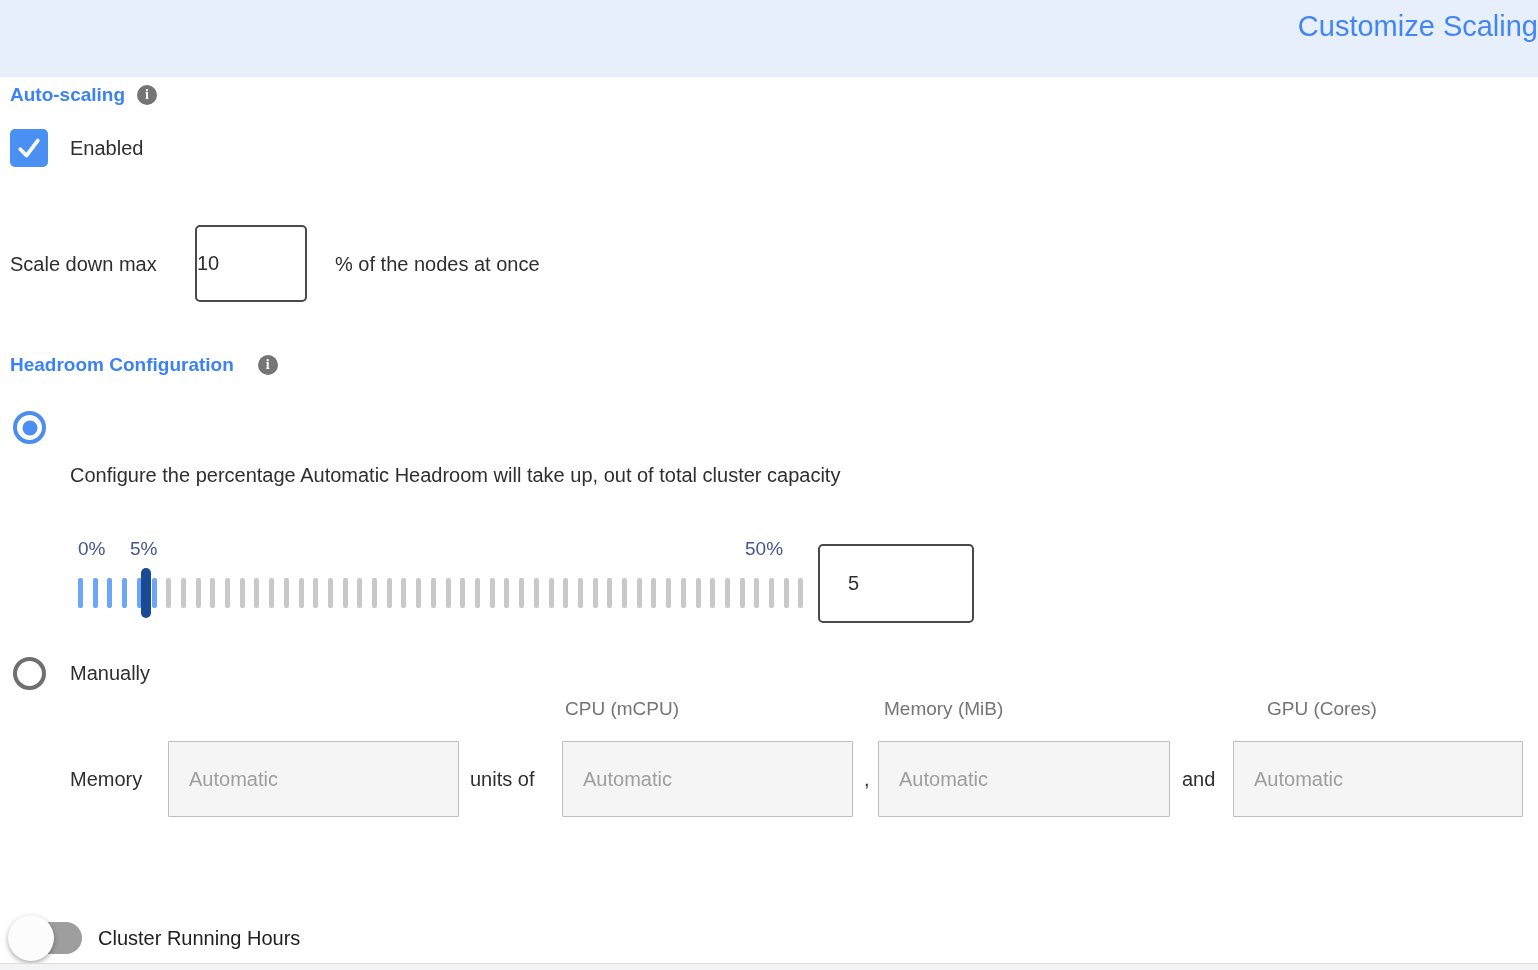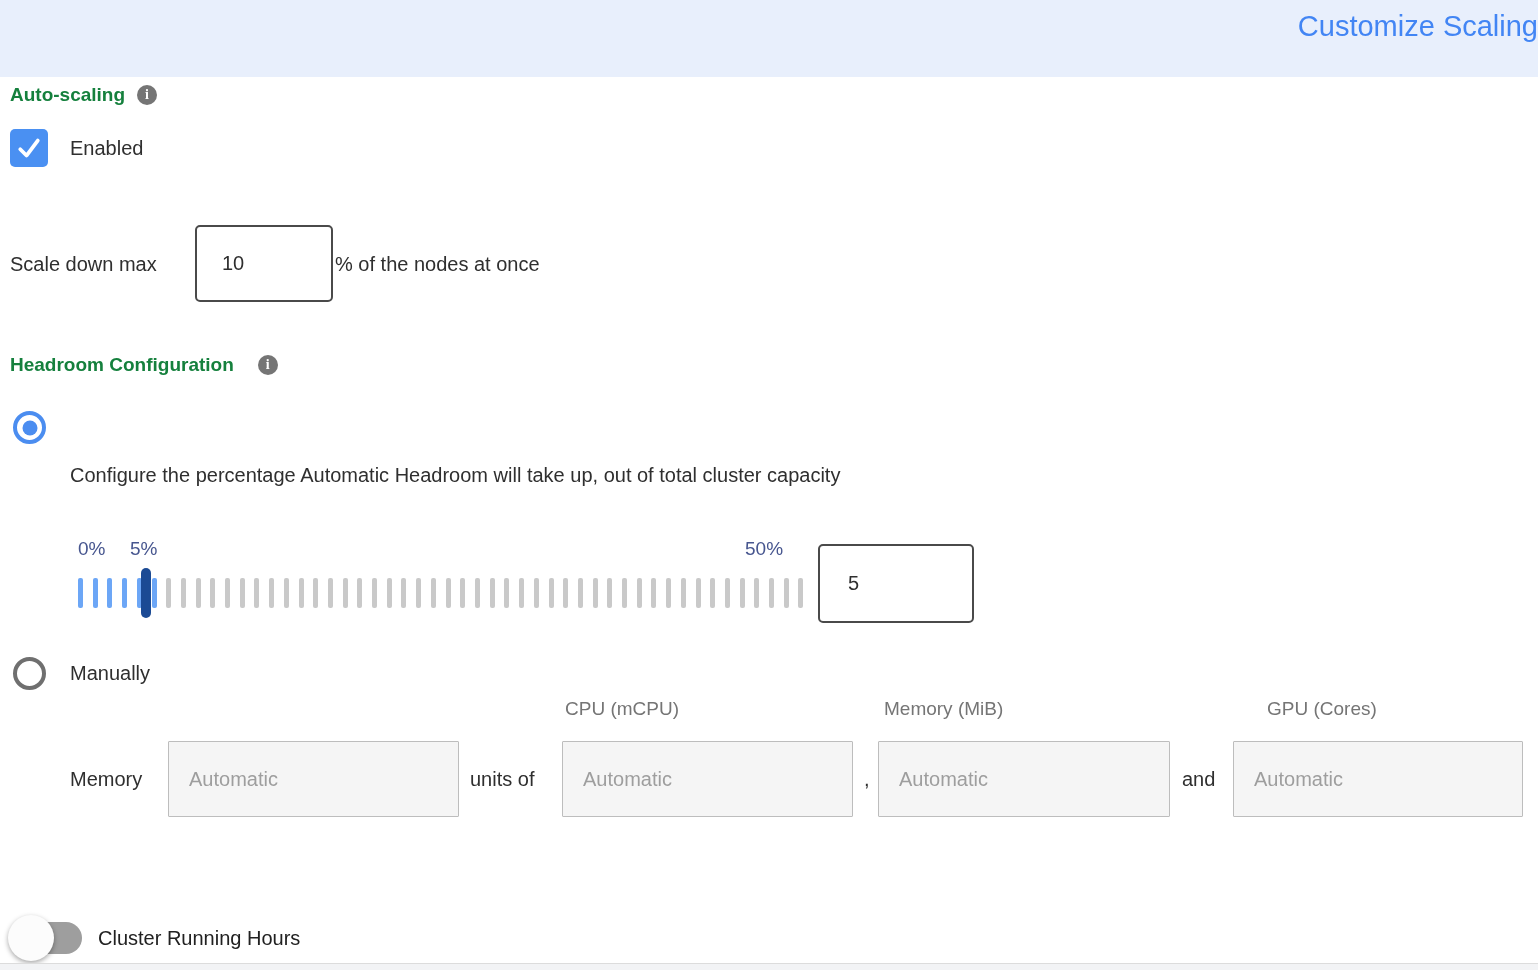--- a/index.html
+++ b/index.html
@@ -21,21 +21,21 @@
   .header .title {
     margin-top: 10px;
     font-size: 29px; color: #4285f4; font-weight: 400;
   }
 
   
   .section-label-row {
     position: absolute; left: 10px;
     display: flex; align-items: center; gap: 12px;
   }
-  .section-label { font-size: 19px; font-weight: 700; color: #15803d; }
+  .section-label { font-size: 19px; font-weight: 700; color: #3b82f6; }
   .info-icon {
     width: 20px; height: 20px; border-radius: 50%;
     background: #757575; color: #ffffff;
     font-size: 14px; font-weight: 700; line-height: 20px; text-align: center;
     display: inline-block; flex: 0 0 auto;
     font-family: "Liberation Serif", serif;
   }
 
   
   .checkbox-row {
@@ -50,23 +50,23 @@
   .checkbox svg { width: 30px; height: 30px; }
   .checkbox-label { margin-left: 22px; font-size: 20px; color: #2f2f2f; }
 
   
   .scaledown-row { position: absolute; top: 225px; left: 0; width: 1538px; height: 77px; }
   .scaledown-row .lbl {
     position: absolute; left: 10px; top: 50%; transform: translateY(-50%);
     font-size: 20px; color: #2f2f2f;
   }
   .num-input {
-    position: absolute; height: 77px; width: 138px;
+    position: absolute; height: 77px; width: 112px;
     border: 2px solid #4a4a4a; border-radius: 5px; background: #fff;
-    font-size: 20px; color: #2f2f2f; padding-left: 25px;
+    font-size: 20px; color: #2f2f2f; 
     font-family: "Liberation Sans", sans-serif; outline: none;
   }
   .scaledown-row .num-input { left: 195px; top: 0; }
   .scaledown-row .suffix {
     position: absolute; left: 335px; top: 50%; transform: translateY(-50%);
     font-size: 20px; color: #2f2f2f;
   }
 
   
   .radio-row { position: absolute; display: flex; align-items: center; }

